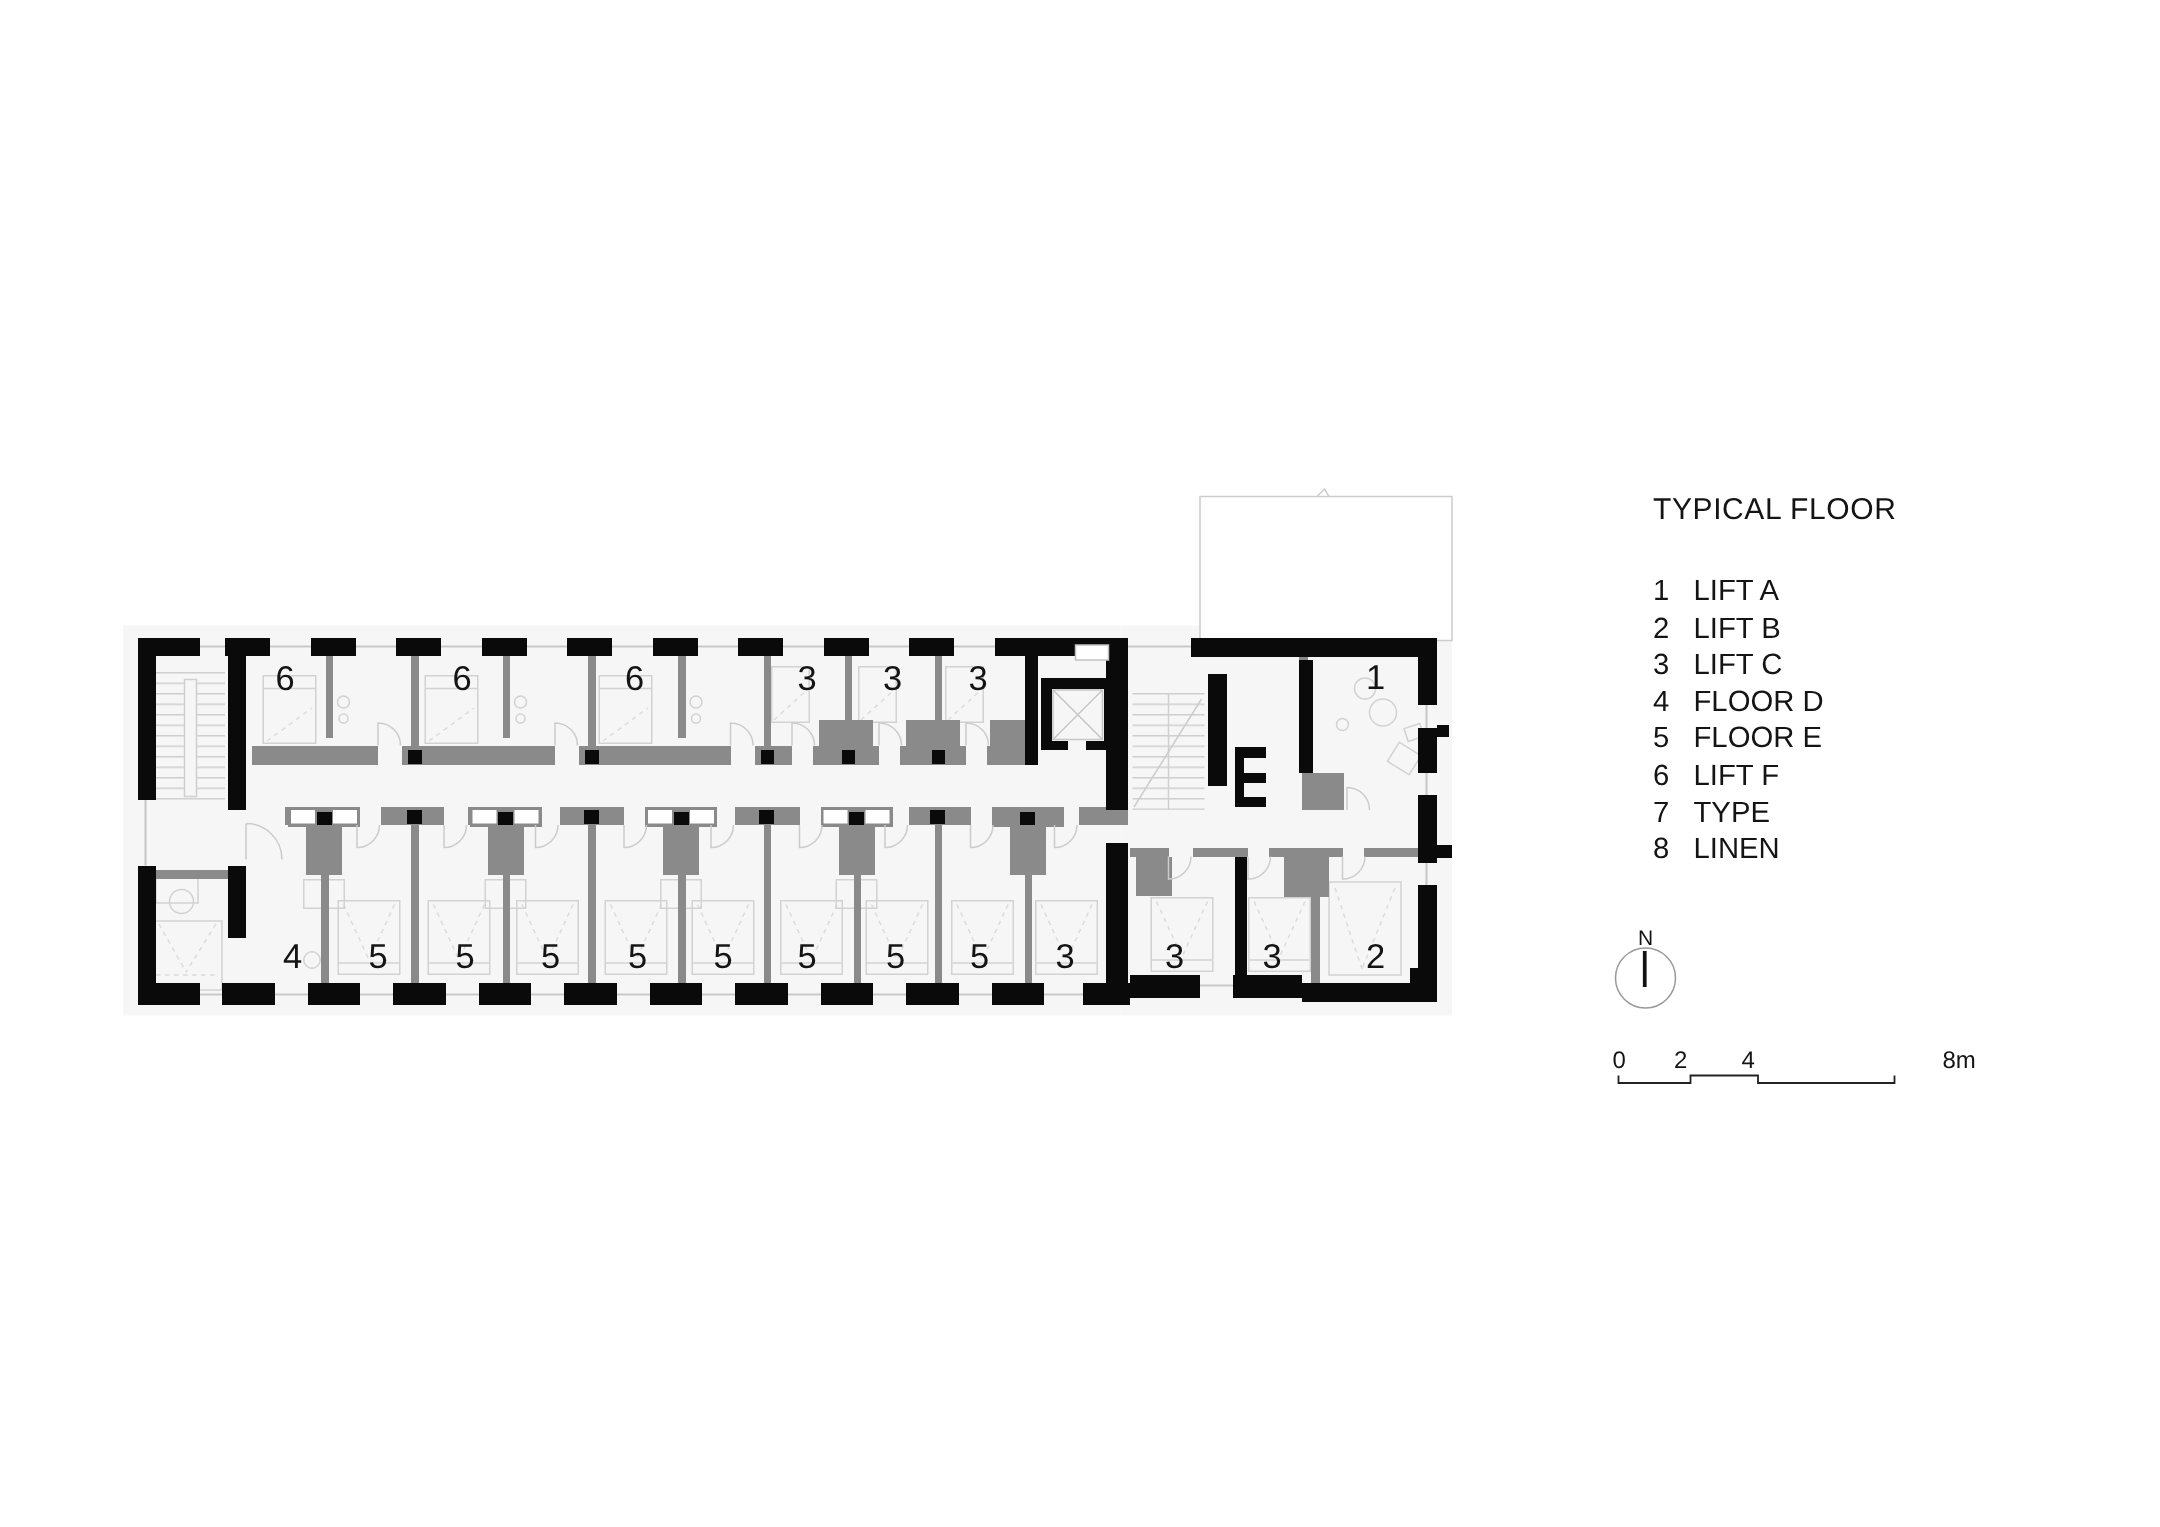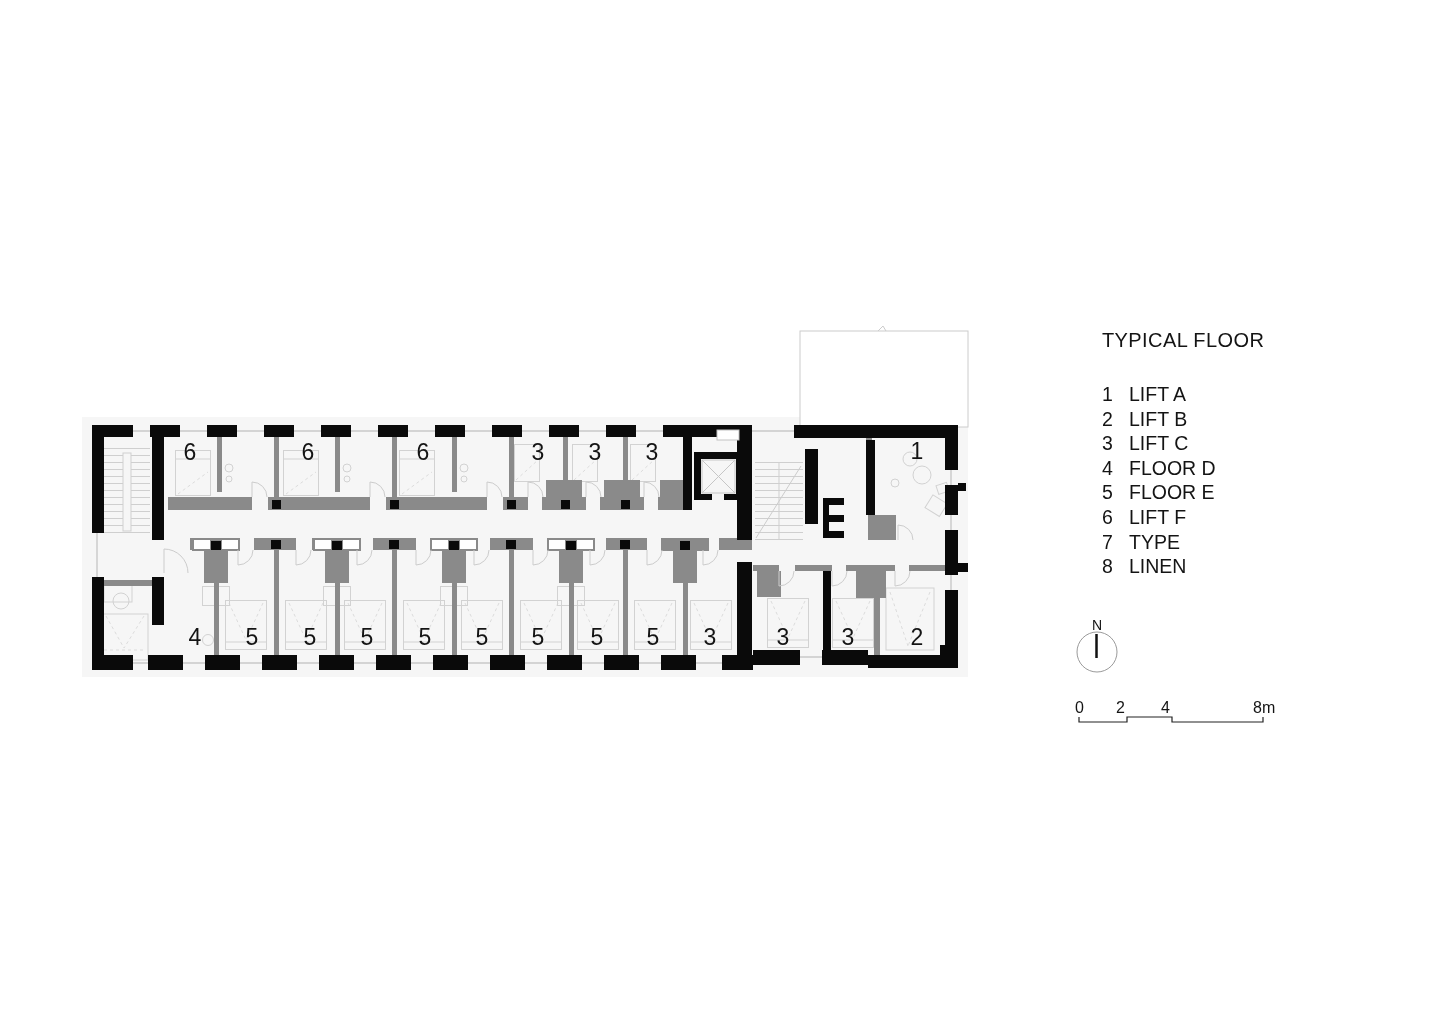--- a/index.html
+++ b/index.html
@@ -6,21 +6,21 @@
   .canvas{position:relative;width:1440px;height:1018px;background:#ffffff;overflow:hidden;
           font-family:"Liberation Sans",sans-serif;color:#141414;}
   svg.plan{position:absolute;left:0;top:0;}
   
   .legend{position:absolute;left:1086px;top:329px;width:280px;margin-left:16px;}
   .legend-title{font-size:20px;font-weight:500;letter-spacing:.4px;}
   .legend-items{margin-top:30px;}
   .legend-row{display:grid;grid-template-columns:27px auto;font-size:19.5px;line-height:24.6px;font-weight:500;}
   
   .sb-label{position:absolute;top:699px;font-size:16px;font-weight:500;}
-  #sb0{left:1075px}#sb1{left:1116px}#sb2{left:1161px}#sb3{left:1253px}
+  #sb0{left:1075px}#sb1{left:1116px}#sb2{left:1161px}#sb3{left:1295px}
   
   text.room-num{font-size:23px;font-weight:500;fill:#141414;text-anchor:middle;
                 font-family:"Liberation Sans",sans-serif;}
   text.n-label{font-size:14px;font-weight:500;fill:#141414;text-anchor:middle;
                font-family:"Liberation Sans",sans-serif;}
 </style>
 </head>
 <body>
 
 <div class="canvas">

